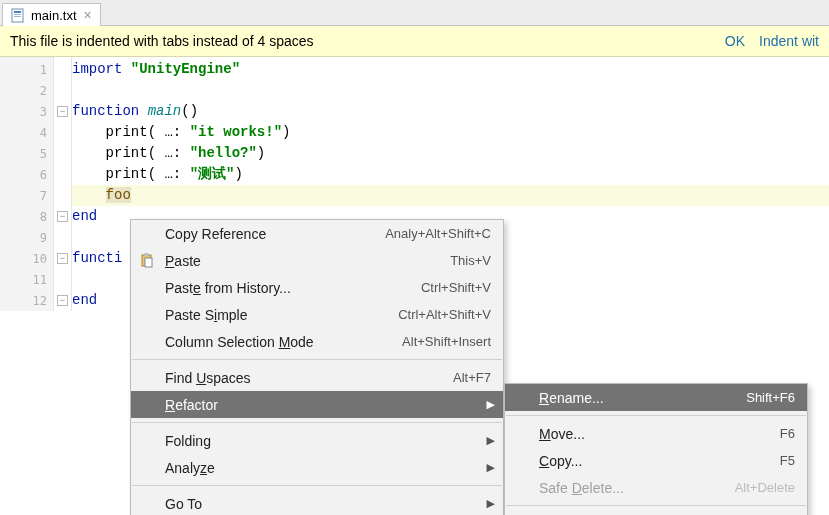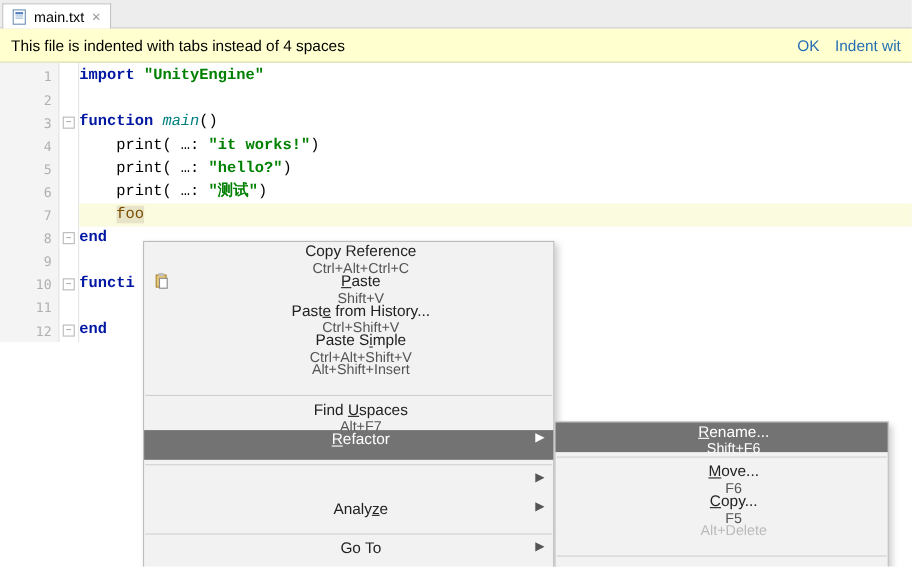--- a/index.html
+++ b/index.html
@@ -85,42 +85,41 @@
     display:flex; align-items:center; justify-content:center;
     font-size: 9px; line-height:1; color:#888;
   }
   .code {
     font-family: Consolas, "Courier New", monospace;
     font-size: 14px;
     padding-top: 2px;
     flex: 1;
   }
   .code-row { height: 21px; line-height:21px; white-space: pre; }
-  .kw { color: #0017a2; font-weight: bold; }
+  .kw { color: #0017a2; font-weight: normal; }
   .fn { color: #008080; font-style: italic; }
   .str { color: #008000; font-weight: bold;}
   .call { }
   .current-line { background: #fbfbe0; }
   .context-menu, .submenu {
     position: absolute;
     background: #f2f2f2;
     border: 1px solid #bcbcbc;
     box-shadow: 3px 3px 6px rgba(0,0,0,.2);
     font-size: 14px;
     color: #222;
   }
   .context-menu { left: 130px; top: 219px; width: 374px; }
   .submenu { left: 504px; top: 383px; width: 304px; }
   .menu-row {
     height: 27px;
     display: flex;
     align-items: center;
     padding: 0 12px 0 34px;
     position: relative;
-    flex-direction: column;
   }
   .menu-row.sep {
     height: 1px; background:#d0d0d0; margin: 4px 1px; padding:0;
   }
   .menu-row.hover { background: #737373; color: #fff; }
   .menu-row.hover .shortcut { color:#fff; }
   .menu-row.disabled { color: #a0a0a0; }
   .menu-label { flex:1; }
   .shortcut { color:#555; font-size:13px; }
   .submenu-arrow {
@@ -207,55 +206,57 @@
     <div class="code-row"></div>
     <div class="code-row"><span class="kw">functi</span></div>
     <div class="code-row"></div>
     <div class="code-row"><span class="kw">end</span></div>
   </div>
 </div>
 
 <div class="context-menu">
   <div class="menu-row">
     <span class="menu-label">Copy Reference</span>
-    <span class="shortcut">Ctrl+Alt+Ctrl+C</span>
+    <span class="shortcut">Analy+Alt+Shift+C</span>
   </div>
   <div class="menu-row">
     <span class="menu-icon">
       <svg width="15" height="15" viewBox="0 0 15 15">
           <rect x="2" y="2" width="9" height="11" fill="#e7c77a" stroke="#a88730"></rect>
           <rect x="4" y="0" width="5" height="3" rx="1" fill="#bfbfbf"></rect>
           <rect x="5" y="5" width="7" height="9" fill="#fff" stroke="#888"></rect>
         </svg>
     </span>
     <span class="menu-label"><span></span><span class="mn">P</span><span>aste</span></span>
-    <span class="shortcut">Shift+V</span>
+    <span class="shortcut">This+V</span>
   </div>
   <div class="menu-row">
     <span class="menu-label"><span>Past</span><span class="mn">e</span><span> from History...</span></span>
     <span class="shortcut">Ctrl+Shift+V</span>
   </div>
   <div class="menu-row">
     <span class="menu-label"><span>Paste S</span><span class="mn">i</span><span>mple</span></span>
     <span class="shortcut">Ctrl+Alt+Shift+V</span>
   </div>
   <div class="menu-row">
+    <span class="menu-label"><span>Column Selection </span><span class="mn">M</span><span>ode</span></span>
     <span class="shortcut">Alt+Shift+Insert</span>
   </div>
   <div class="menu-row sep"></div>
   <div class="menu-row">
     <span class="menu-label"><span>Find </span><span class="mn">U</span><span>spaces</span></span>
     <span class="shortcut">Alt+F7</span>
   </div>
   <div class="menu-row hover">
     <span class="menu-label"><span></span><span class="mn">R</span><span>efactor</span></span>
     <span class="submenu-arrow">▶</span>
   </div>
   <div class="menu-row sep"></div>
   <div class="menu-row">
+    <span class="menu-label">Folding</span>
     <span class="submenu-arrow" style="color:#555">▶</span>
   </div>
   <div class="menu-row">
     <span class="menu-label"><span>Analy</span><span class="mn">z</span><span>e</span></span>
     <span class="submenu-arrow" style="color:#555">▶</span>
   </div>
   <div class="menu-row sep"></div>
   <div class="menu-row">
     <span class="menu-label">Go To</span>
     <span class="submenu-arrow" style="color:#555">▶</span>
@@ -271,20 +272,21 @@
   <div class="menu-row sep"></div>
   <div class="menu-row">
     <span class="menu-label"><span></span><span class="mn">M</span><span>ove...</span></span>
     <span class="shortcut">F6</span>
   </div>
   <div class="menu-row">
     <span class="menu-label"><span></span><span class="mn">C</span><span>opy...</span></span>
     <span class="shortcut">F5</span>
   </div>
   <div class="menu-row disabled">
+    <span class="menu-label"><span>Safe </span><span class="mn">D</span><span>elete...</span></span>
     <span class="shortcut" style="color:#bbb">Alt+Delete</span>
   </div>
   <div class="menu-row sep"></div>
   <div class="menu-row">
     
     
   </div>
 </div>
 
 </body></html>

